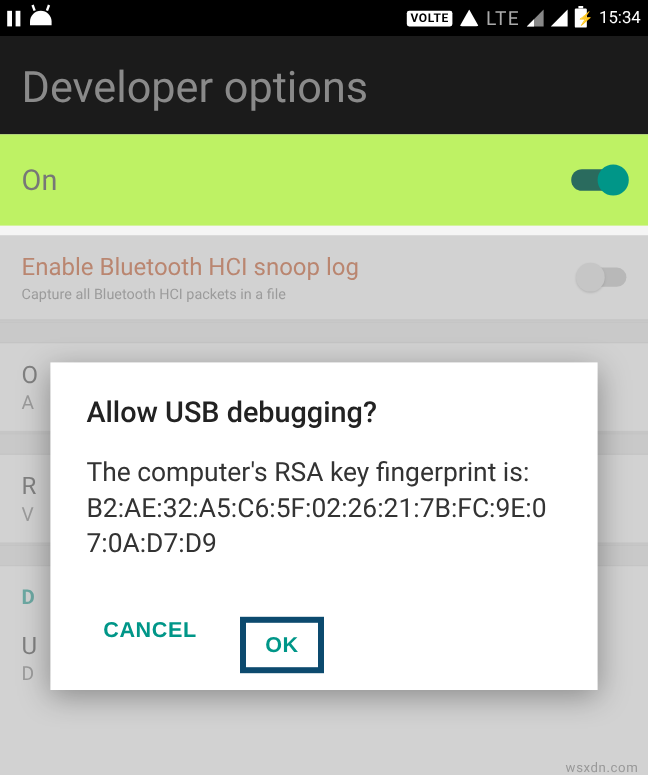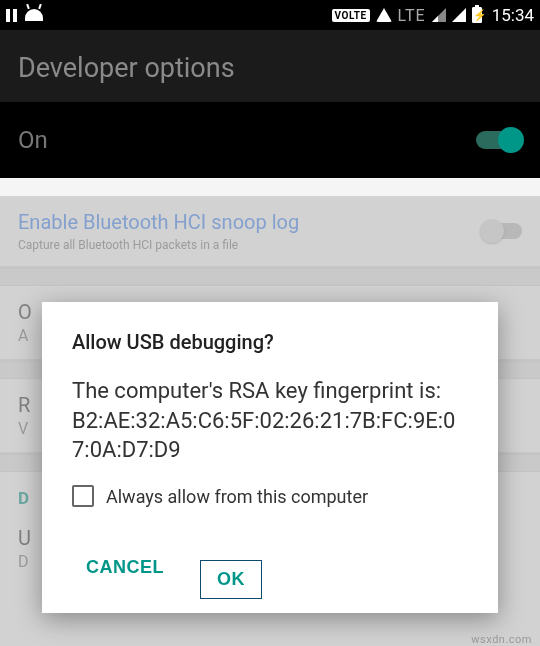--- a/index.html
+++ b/index.html
@@ -26,79 +26,79 @@
     .android-head::after { left:auto; right:2px; transform:rotate(20deg);}
     .volte-badge { background:#fff; color:#000; font-size:10px; font-weight:700; padding:1px 3px; border-radius:2px; letter-spacing:0.5px;}
     .wifi-icon { width:0; height:0; border-left:8px solid transparent; border-right:8px solid transparent; border-bottom:14px solid #fff; border-radius:2px;}
     .lte-text { font-size:16px; color:#aaa; letter-spacing:1px;}
     .signal { width:0; height:0; border-style:solid; border-width: 0 0 14px 14px; border-color: transparent transparent #fff transparent;}
     .signal.dim { border-color: transparent transparent #888 transparent; position:relative;}
     .signal.dim::after { content:""; position:absolute; bottom:-14px; left:-14px; width:0; height:0; border-style:solid; border-width: 0 0 6px 6px; border-color: transparent transparent #fff transparent;}
     .battery { width:10px; height:16px; border:1.5px solid #fff; border-radius:1px; position:relative; background:#fff;}
     .battery::before{content:""; position:absolute; top:-3px; left:2px; width:4px; height:2px; background:#fff;}
     .battery-bolt { position:absolute; top:2px; left:1px; color:#000; font-size:11px; line-height:11px;}
-    .clock { font-weight:400; font-size:17px; margin-left:4px;}
+    .clock { font-weight:400; font-size:14px; margin-left:4px;}
 
     
     .header {
       background: #1b1b1b;
       padding: 22px 18px 18px;
     }
-    .header-title { color:#8a8a8a; font-size:27px; font-weight:400; }
+    .header-title { color:#8a8a8a; font-size:36px; font-weight:400; }
 
     
     .master-row {
-      background:#000000;
+      background:#bef264;
       display:flex;
       justify-content:space-between;
       align-items:center;
       padding: 24px 18px;
     }
     .master-label { color:#777; font-size:24px; }
     .toggle { width:46px; height:18px; background:#2a6b5e; border-radius:10px; position:relative; }
     .toggle .knob { position:absolute; width:26px; height:26px; background:#009688; border-radius:50%; top:-4px; right:-2px; }
 
     
     .setting-row {
       background:#fff;
       padding: 14px 18px;
       display:flex;
       justify-content:space-between;
       align-items:center;
       border-bottom: 2px solid #e2e2e2;
     }
-    .setting-text .title { color:#3b82f6; font-size:20px; }
+    .setting-text .title { color:#c2410c; font-size:20px; }
     .setting-text .subtitle { color:#777; font-size:12px; margin-top:4px;}
     .toggle-off { width:40px; height:16px; background:#bdbdbd; border-radius:10px; position:relative;}
     .toggle-off .knob { position:absolute; width:24px; height:24px; background:#e0e0e0; border-radius:50%; top:-4px; left:-2px; box-shadow:0 1px 2px rgba(0,0,0,0.3);}
     .section-gap { height: 18px; background:#e8e8e8; border-top:1px solid #ddd; border-bottom:1px solid #ddd;}
     .section-label { color:#009688; font-size:17px; font-weight:700; padding: 16px 18px 4px; background:#fff;}
     .bg-rows { position:absolute; top:196px; left:0; right:0; bottom:0; background:#fff;}
 
     
     .scrim { position:absolute; top:196px; left:0; right:0; bottom:0; background:rgba(180,180,180,0.60);}
 
     
     .dialog {
       position:absolute;
       left:42px;
       right:42px;
       top:302px;
       background:#fff;
       box-shadow:0 6px 24px rgba(0,0,0,0.35);
       padding: 28px 30px 14px;
     }
-    .dlg-title { color:#222; font-size:20px; font-weight:500; margin-bottom:22px; }
+    .dlg-title { color:#222; font-size:24px; font-weight:500; margin-bottom:22px; }
     .dlg-body { color:#333; font-size:22px; line-height:1.35; margin-bottom:20px; word-break:break-all;}
     .dlg-check-row { display:flex; align-items:center; gap:12px; margin-bottom:28px;}
     .checkbox { width:22px; height:22px; border:2.5px solid #666; border-radius:2px; flex-shrink:0;}
     .dlg-check-label { color:#333; font-size:18px;}
     .dlg-actions { display:flex; justify-content:flex-start; gap:22px; align-items:center; padding-right:6px;}
     .dlg-btn { color:#009688; font-size:18px; font-weight:700; letter-spacing:0.5px; padding:10px 14px; cursor:pointer; background:none; border:none;}
-    .ok-highlight { border:1px solid #0c4a6e; padding:8px 16px;margin-top:25px;}
+    .ok-highlight { border:5px solid #0c4a6e; padding:8px 16px;margin-top:25px;}
 
     .watermark { position:absolute; bottom:0; right:8px; font-size:11px; color:#999; letter-spacing:0.5px;}
 
     
     .hidden-row { padding:14px 18px; }
     .hidden-row .title { color:#333; font-size:20px;}
     .hidden-row .subtitle { color:#777; font-size:16px; margin-top:2px;}
   </style>
 </head>
 <body>
@@ -163,24 +163,20 @@
     <div class="title">U</div>
     <div class="subtitle">D</div>
   </div>
 </div>
 
 <div class="scrim"></div>
 
 <div class="dialog">
   <div class="dlg-title">Allow USB debugging?</div>
   <div class="dlg-body">The computer's RSA key fingerprint is:<br>B2:AE:32:A5:C6:5F:02:26:21:7B:FC:9E:07:0A:D7:D9</div>
-  <div class="dlg-check-row">
-    <div class="checkbox"></div>
-    <span class="dlg-check-label">Always allow from this computer</span>
-  </div>
   <div class="dlg-actions">
     <button class="dlg-btn">CANCEL</button>
     <div class="ok-highlight">
       <button class="dlg-btn" style="padding:0;">OK</button>
     </div>
   </div>
 </div>
 
 <div class="watermark">wsxdn.com</div>
 

